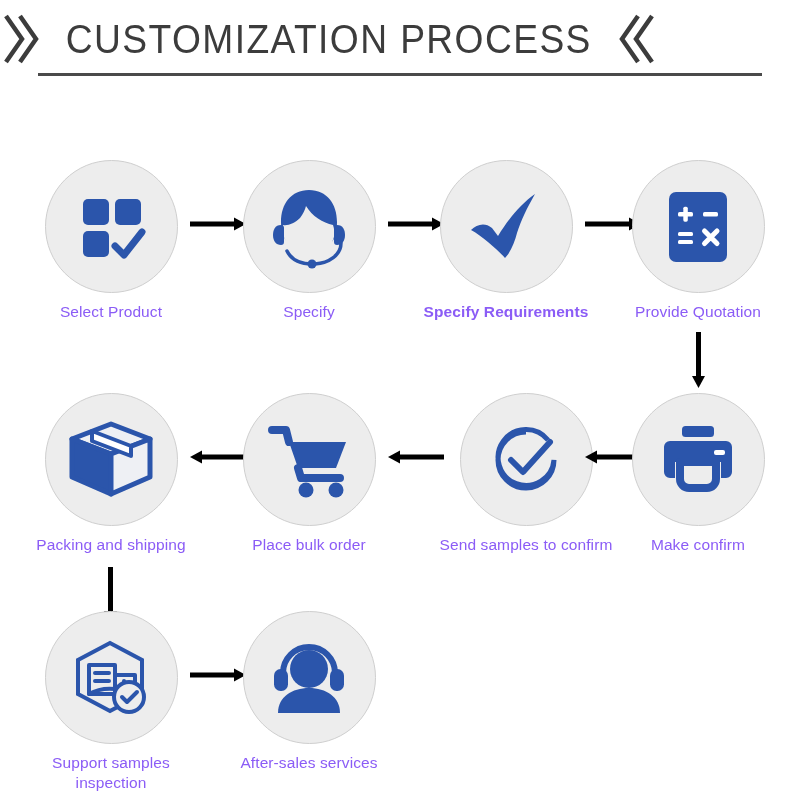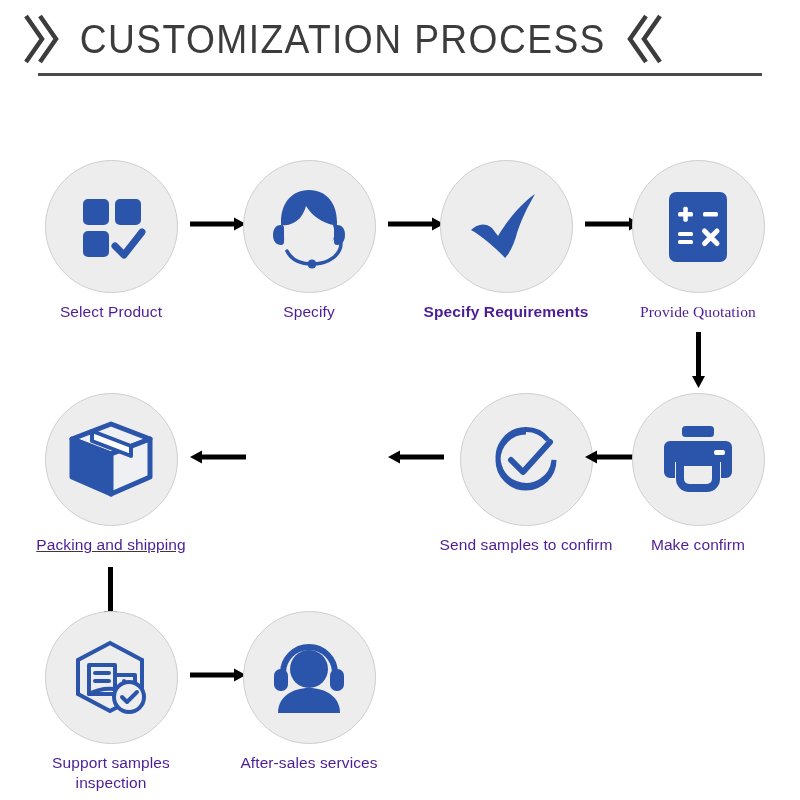--- a/index.html
+++ b/index.html
@@ -25,21 +25,21 @@
     height: 95px;
   }
   .title-row {
     position: absolute;
     left: 0;
     top: 8px;
     width: 686px;
     height: 62px;
     display: flex;
     align-items: center;
-    justify-content: center;
+    gap: 6px;
   }
   .title-text {
     font-size: 40px;
     letter-spacing: 1.5px;
     font-weight: 400;
     color: #3c3c3c;
     white-space: nowrap;
     font-family: "Liberation Sans", sans-serif;
     transform: scaleX(0.93);
     transform-origin: center;
@@ -83,21 +83,21 @@
     box-sizing: border-box;
     display: flex;
     align-items: center;
     justify-content: center;
   }
   .circle svg { display: block; }
   .node-label {
     margin-top: 9px;
     font-size: 15.5px;
     line-height: 20px;
-    color: #4c1d95;
+    color: #8b5cf6;
     letter-spacing: 0.1px;
     white-space: pre-line;
   }
 
   
   .arrow-h, .arrow-v {
     position: absolute;
   }
   .arrow-h svg, .arrow-v svg { display: block; }
 </style>
@@ -180,21 +180,21 @@
     <div class="node-label">Specify Requirements</div>
   </div>
 
   <div class="arrow-h" style="left:585px; top:122px;">
     <svg width="56" height="14" viewBox="0 0 56 14">
       <path d="M0 7 H44" stroke="#000" stroke-width="5"></path>
       <path d="M44 0.5 L56 7 L44 13.5 Z" fill="#000"></path>
     </svg>
   </div>
 
-  <div class="node" style="left:608px; top:65px;font-family:Liberation Serif, serif;">
+  <div class="node" style="left:608px; top:65px;">
     <div class="circle">
       <span>
         <svg width="70" height="78" viewBox="0 0 70 78">
           <rect x="6" y="4" width="58" height="70" rx="7" fill="#2b55ab"></rect>
           <rect x="15" y="24" width="15" height="4.5" rx="1.6" fill="#ffffff"></rect>
           <rect x="20.3" y="18.7" width="4.5" height="15" rx="1.6" fill="#ffffff"></rect>
           <rect x="40" y="24" width="15" height="4.5" rx="1.6" fill="#ffffff"></rect>
           <rect x="15" y="44" width="15" height="4" rx="1.5" fill="#ffffff"></rect>
           <rect x="15" y="52" width="15" height="4" rx="1.5" fill="#ffffff"></rect>
           <path d="M41.5 43 L54 55.5 M54 43 L41.5 55.5" stroke="#ffffff" stroke-width="5" stroke-linecap="round"></path>
@@ -204,41 +204,55 @@
     <div class="node-label">Provide Quotation</div>
   </div>
 
   <div class="arrow-v" style="left:691px; top:237px;">
     <svg width="15" height="56" viewBox="0 0 15 56">
       <path d="M7.5 0 V44" stroke="#000" stroke-width="5"></path>
       <path d="M1 44 L7.5 56 L14 44 Z" fill="#000"></path>
     </svg>
   </div>
 
-  <div class="node" style="left:21px; top:298px;text-decoration:underline;">
+  <div class="node" style="left:21px; top:298px;">
     <div class="circle">
       <span>
         <svg width="86" height="80" viewBox="0 0 86 80">
           <path d="M43 4 L82 19 L43 34 L4 19 Z" fill="#eef0f4" stroke="#2b55ab" stroke-width="5" stroke-linejoin="round"></path>
           <path d="M4 19 L4 57 L43 74 L43 34 Z" fill="#2b55ab" stroke="#2b55ab" stroke-width="5" stroke-linejoin="round"></path>
           <path d="M43 34 L43 74 L82 57 L82 19 Z" fill="#eef0f4" stroke="#2b55ab" stroke-width="5" stroke-linejoin="round"></path>
           <path d="M24 11 L63 26 L63 36 L24 21 Z" fill="#ffffff" stroke="#2b55ab" stroke-width="4" stroke-linejoin="round"></path>
         </svg>
       </span>
     </div>
     <div class="node-label">Packing and shipping</div>
   </div>
 
   <div class="arrow-h" style="left:190px; top:355px;">
     <svg width="56" height="14" viewBox="0 0 56 14">
       <path d="M56 7 H12" stroke="#000" stroke-width="5"></path>
       <path d="M12 0.5 L0 7 L12 13.5 Z" fill="#000"></path>
     </svg>
   </div>
 
+  <div class="node" style="left:219px; top:298px;">
+    <div class="circle">
+      <span>
+        <svg width="82" height="76" viewBox="0 0 82 76">
+          <path d="M4 8 H18 L21 20" fill="none" stroke="#2b55ab" stroke-width="8" stroke-linecap="round" stroke-linejoin="round"></path>
+          <path d="M21 20 H78 L68 46 H30 Z" fill="#2b55ab"></path>
+          <path d="M30 46 L33 56 H72" fill="none" stroke="#2b55ab" stroke-width="8" stroke-linecap="round" stroke-linejoin="round"></path>
+          <circle cx="38" cy="68" r="7.5" fill="#2b55ab"></circle>
+          <circle cx="68" cy="68" r="7.5" fill="#2b55ab"></circle>
+        </svg>
+      </span>
+    </div>
+    <div class="node-label">Place bulk order</div>
+  </div>
 
   <div class="arrow-h" style="left:388px; top:355px;">
     <svg width="56" height="14" viewBox="0 0 56 14">
       <path d="M56 7 H12" stroke="#000" stroke-width="5"></path>
       <path d="M12 0.5 L0 7 L12 13.5 Z" fill="#000"></path>
     </svg>
   </div>
 
   <div class="node" style="left:436px; top:298px;">
     <div class="circle">

